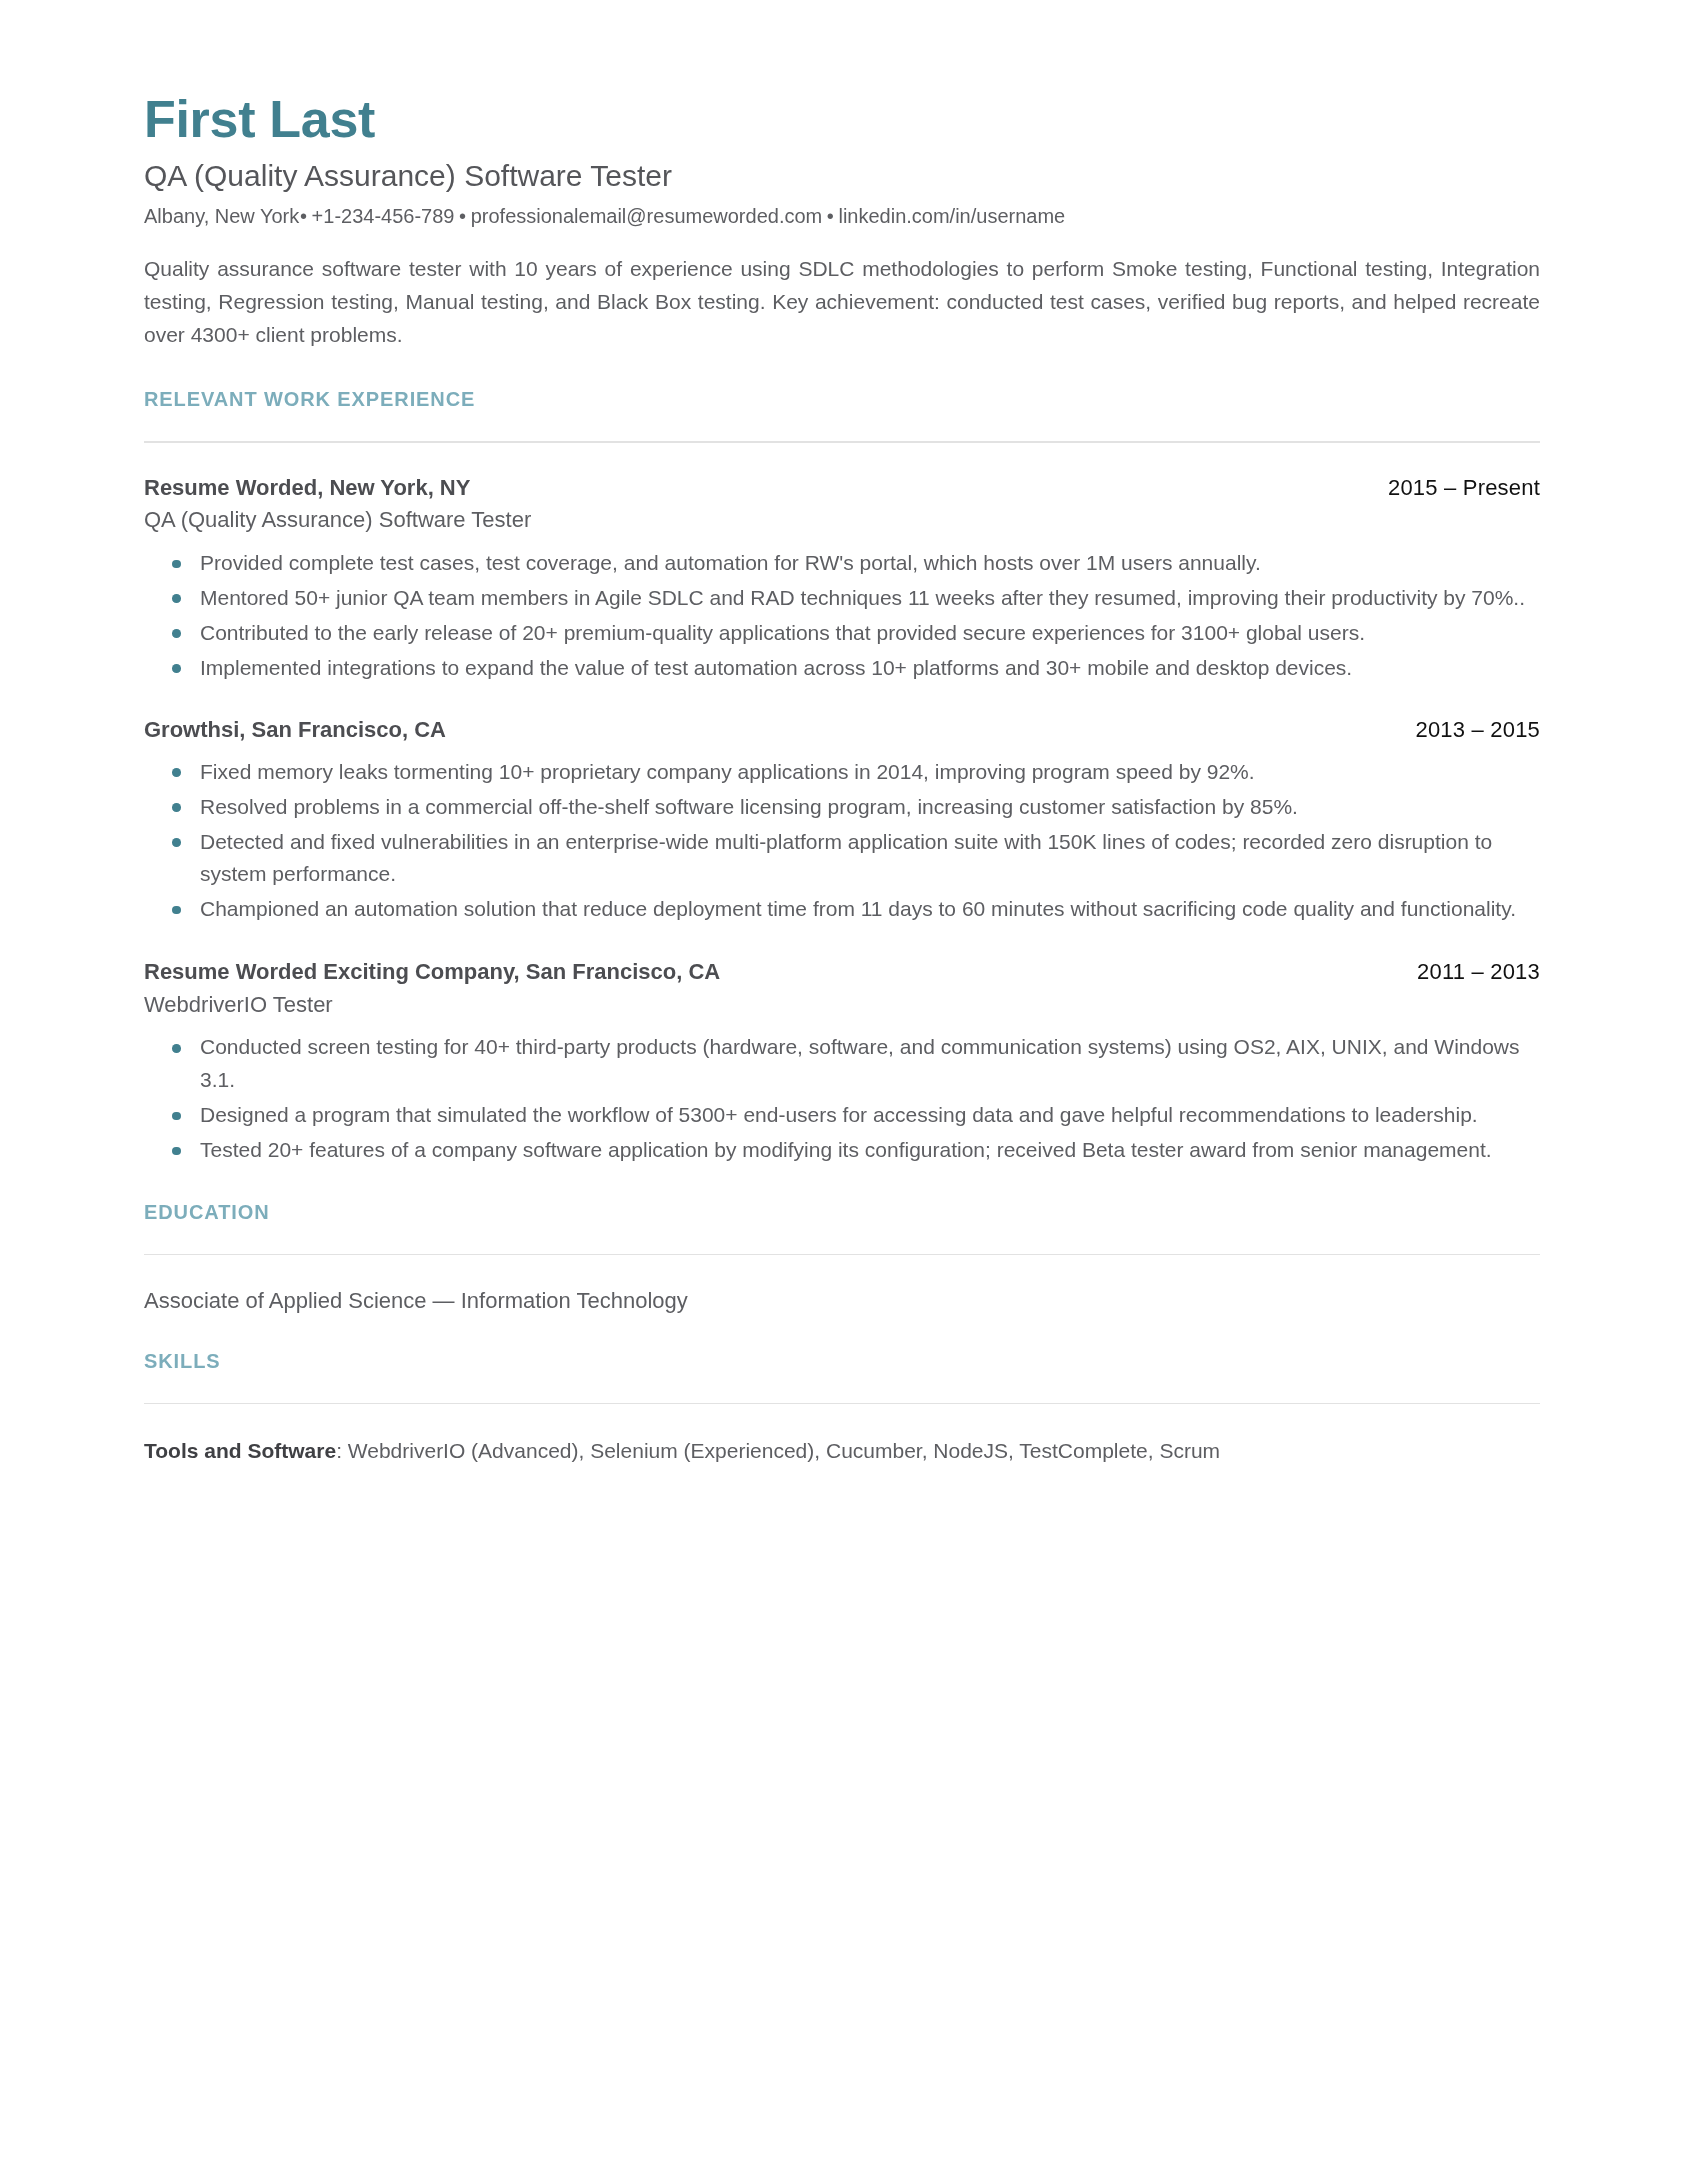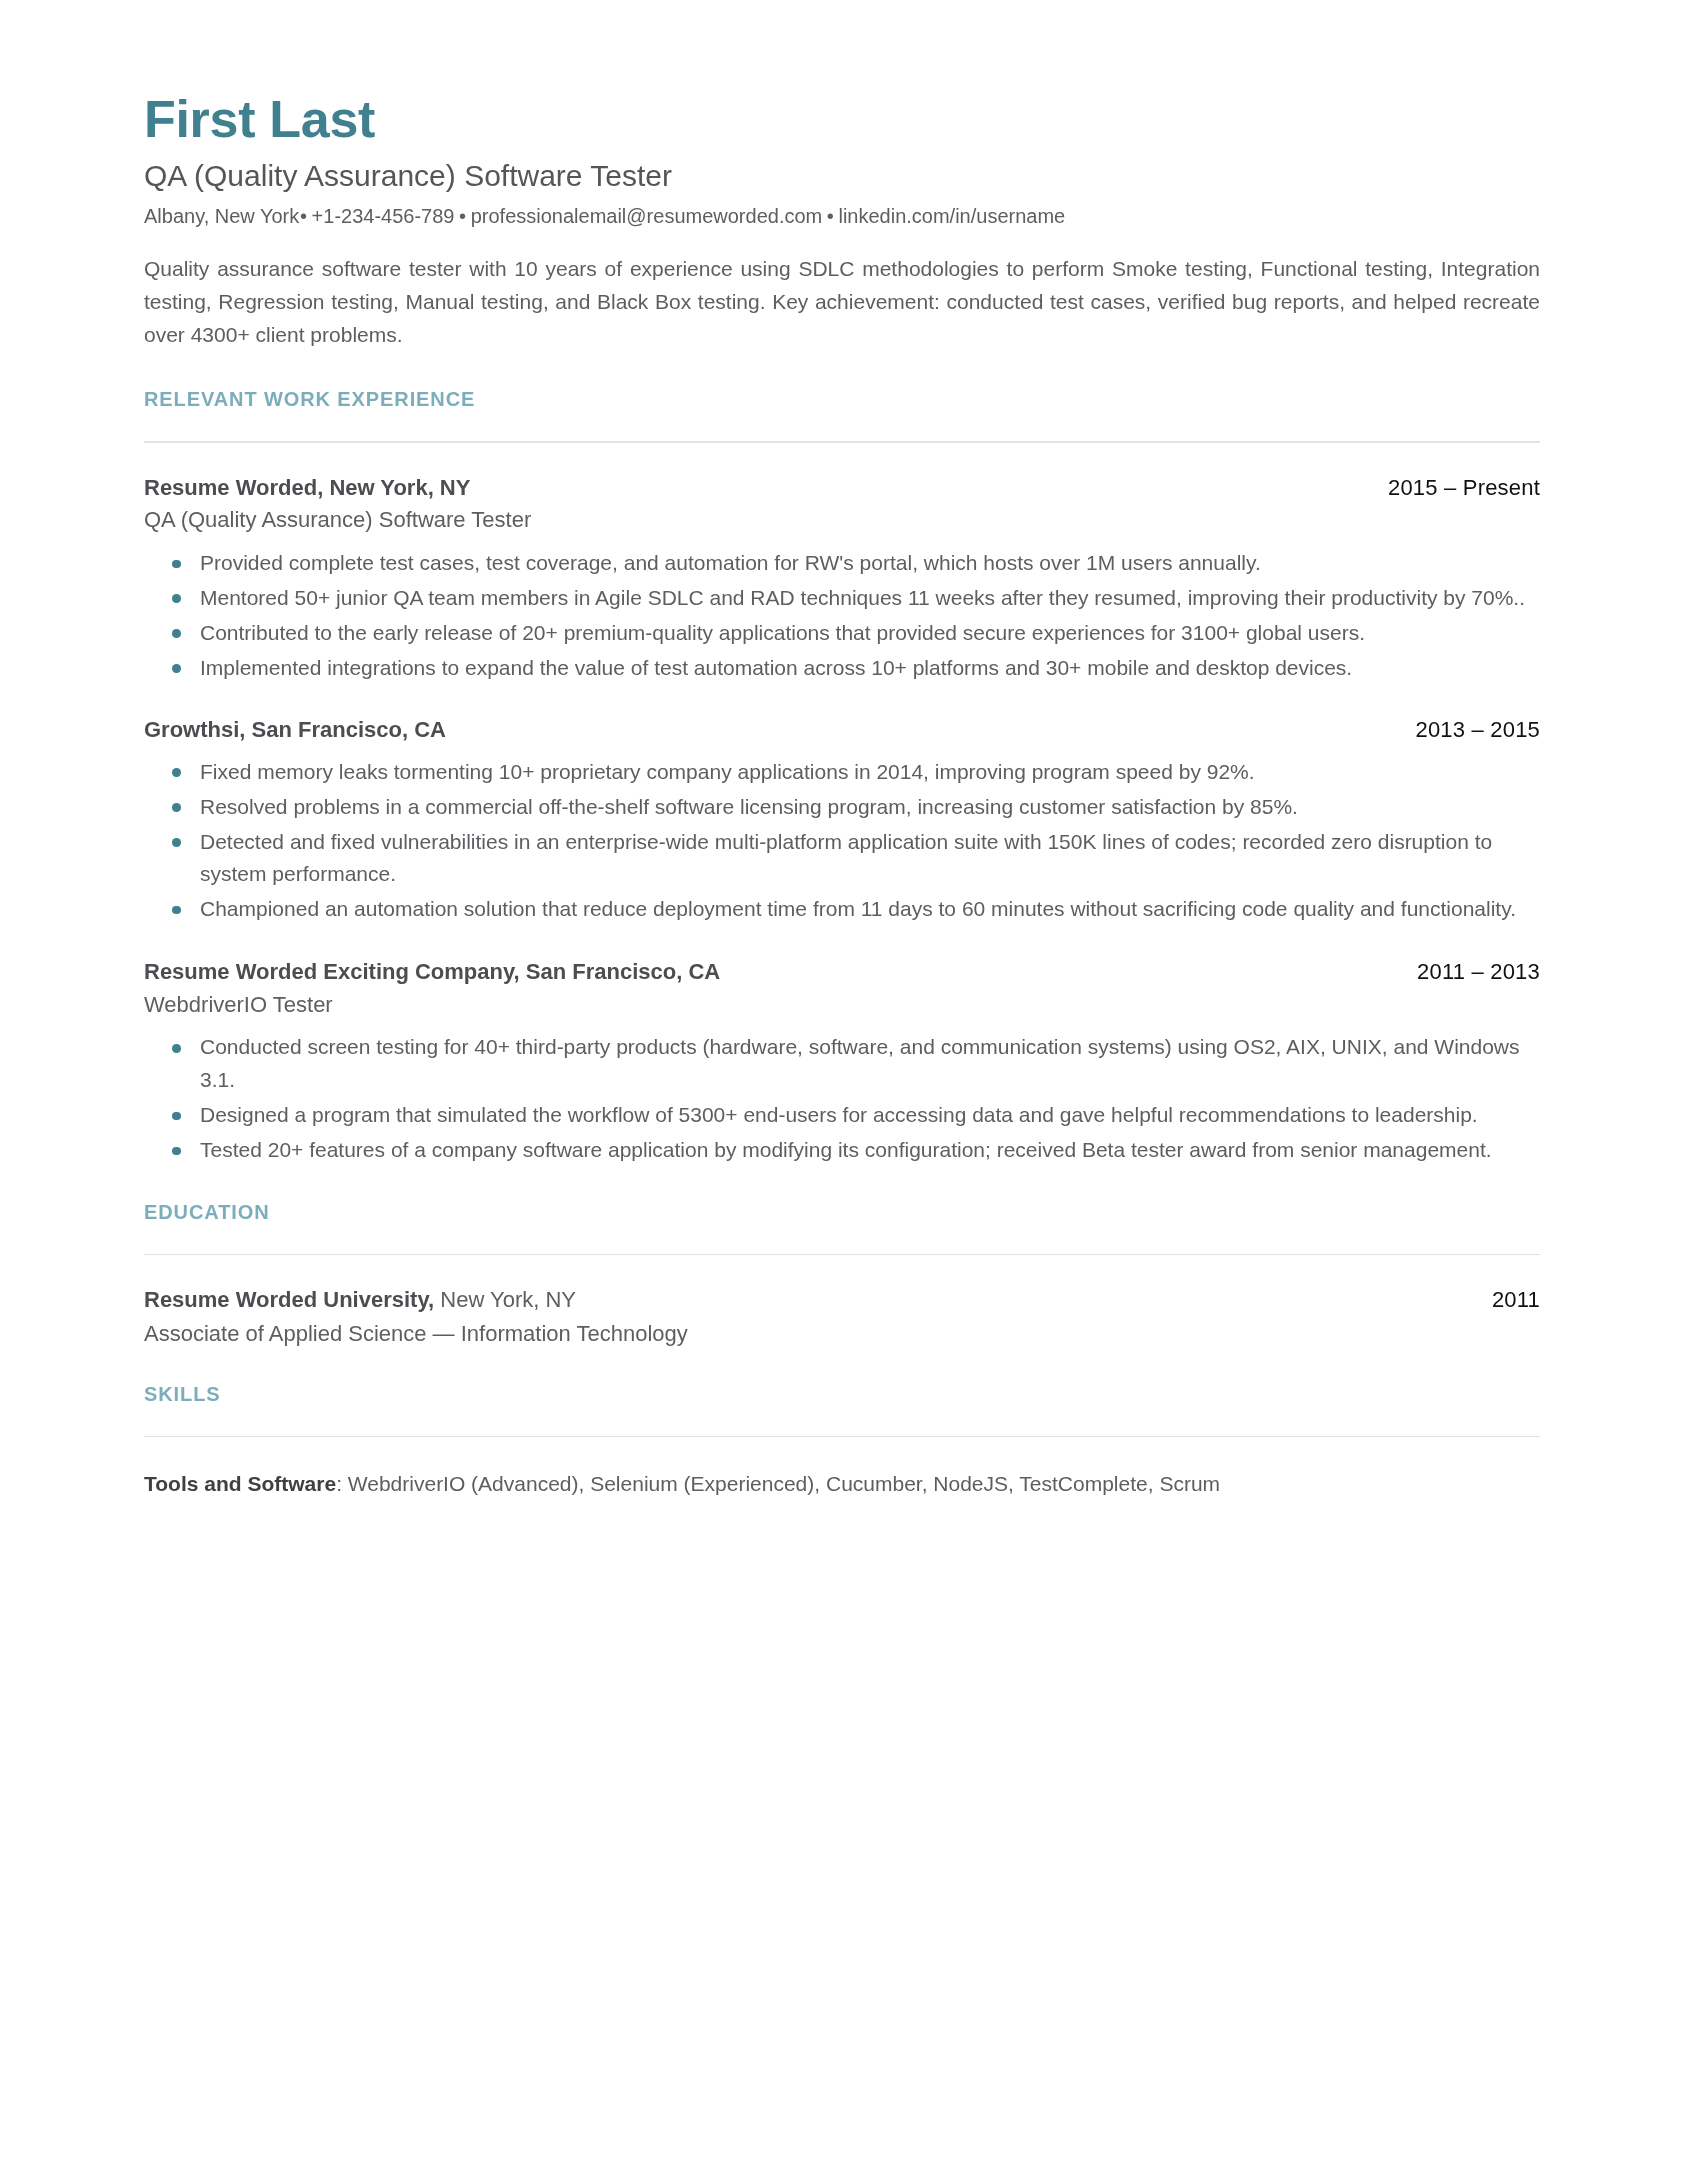--- a/index.html
+++ b/index.html
@@ -256,24 +256,20 @@
       <li><span class="dot"></span><span>Tested 20+ features of a company software application by modifying its configuration; received Beta tester award from senior management.</span></li>
     </ul>
   </div>
 
   <div class="gap-before-section"></div>
 
   <div class="section-title">EDUCATION</div>
   <div class="rule"></div>
 
   <div class="entry">
-    <div class="edu-head">
-      <span class="edu-school"><b>Resume Worded University,</b><span> New York, NY</span></span>
-      <span class="edu-year">2011</span>
-    </div>
     <div class="edu-degree">Associate of Applied Science — Information Technology</div>
   </div>
 
   <div class="gap-before-section"></div>
 
   <div class="section-title">SKILLS</div>
   <div class="rule"></div>
 
   <div class="skill-line"><b>Tools and Software</b><span>: WebdriverIO (Advanced), Selenium (Experienced), Cucumber, NodeJS, TestComplete, Scrum</span></div>
 

